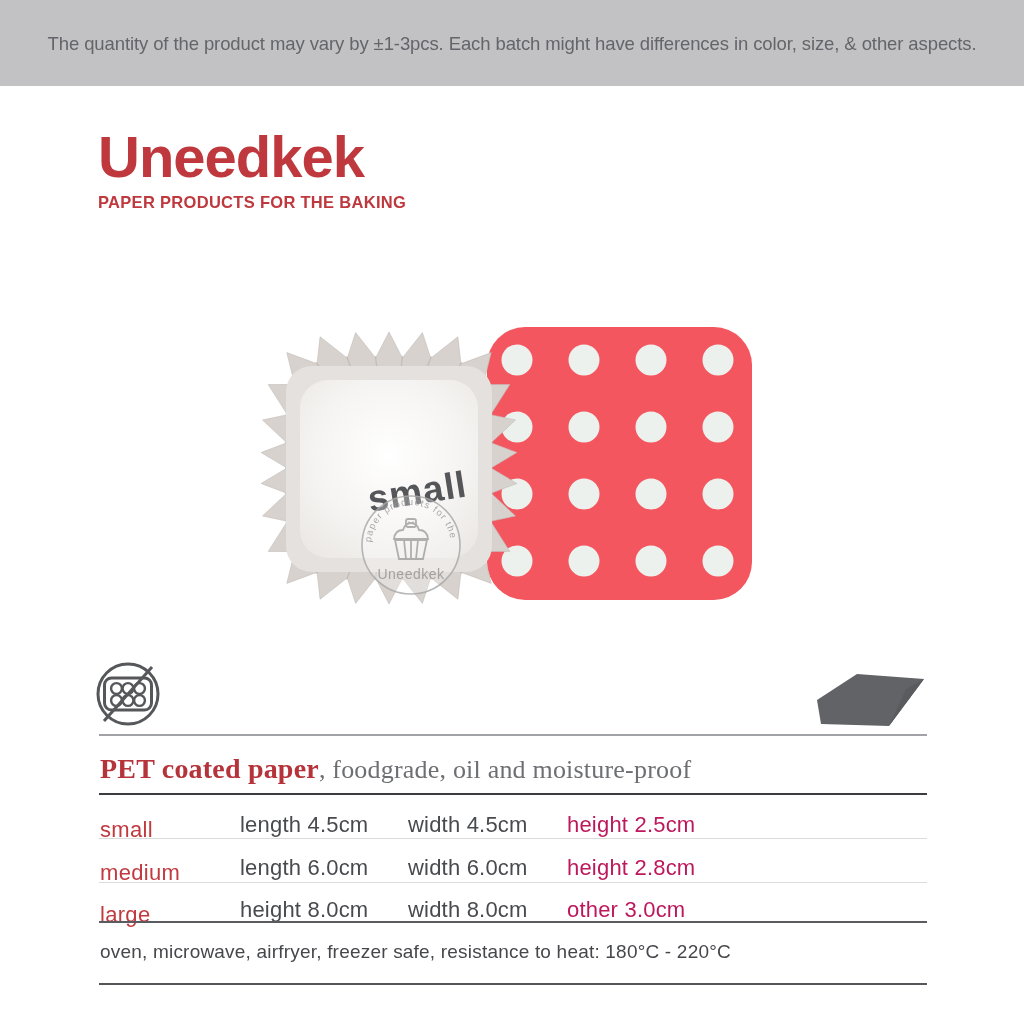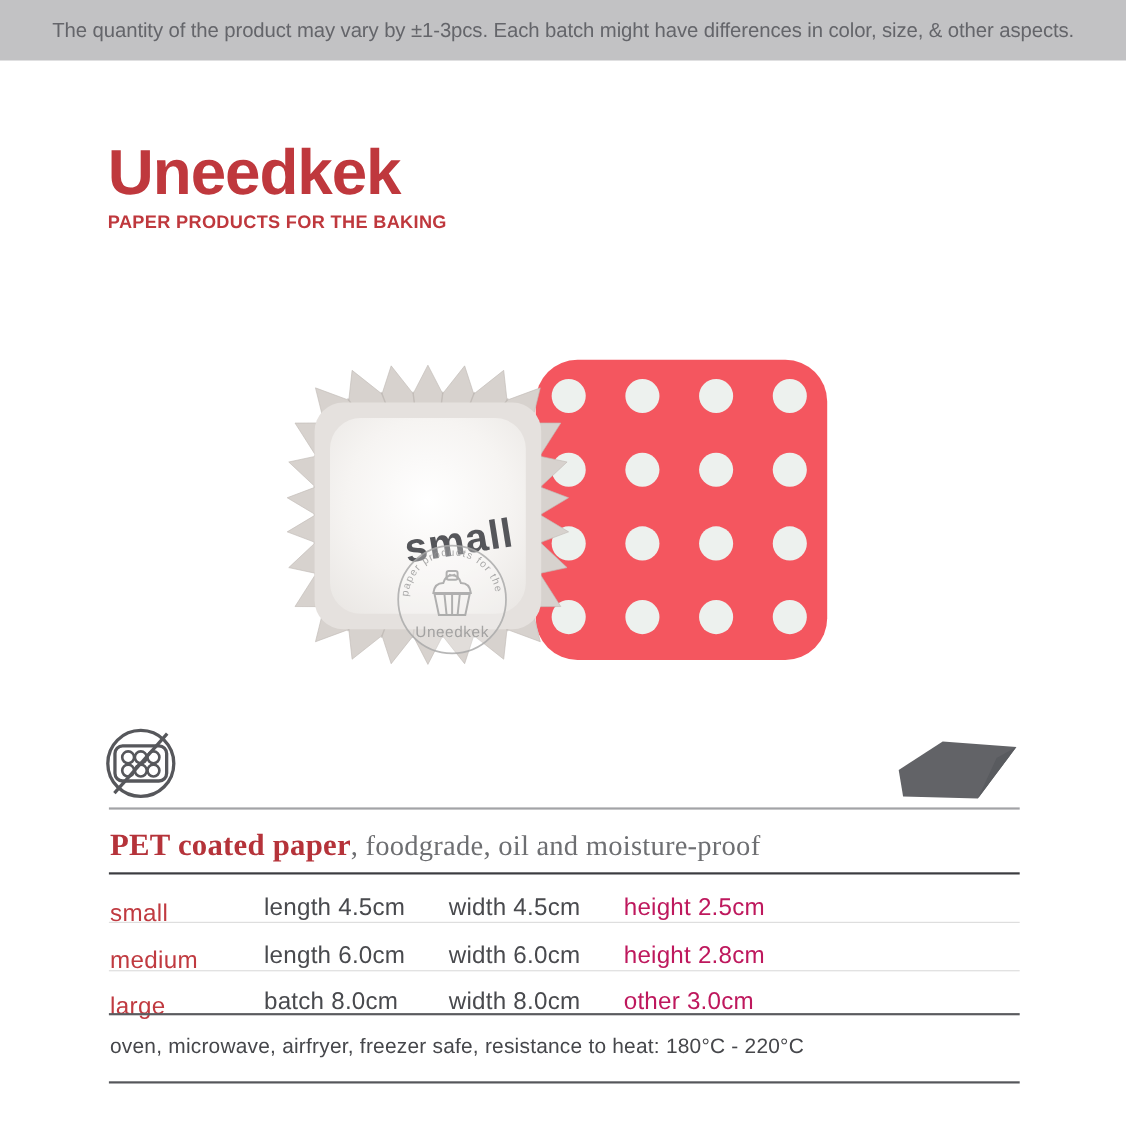--- a/index.html
+++ b/index.html
@@ -1,20 +1,20 @@
 <!DOCTYPE html>
 <html><head>
 <meta charset="utf-8">
 <style>
   html,body{margin:0;padding:0;background:#fff;}
   .canvas{position:relative;width:1024px;height:1024px;background:#ffffff;
           font-family:"Liberation Sans",sans-serif;overflow:hidden;}
 
   
-  .banner{position:absolute;left:0;top:0;width:1024px;height:55px;background:#c2c2c4;
+  .banner{position:absolute;left:0;top:0;width:1024px;height:86px;background:#c2c2c4;
           display:flex;flex-direction:column;justify-content:center;align-items:center;}
   .banner .line{font-size:18.5px;letter-spacing:-0.1px;color:#64656a;line-height:27px;
                 white-space:nowrap;text-align:center;}
 
   
   .brand{position:absolute;left:98px;top:126px;}
   .brand-name{font-size:58px;font-weight:700;letter-spacing:-1px;color:#bf383d;line-height:62px;}
   .brand-tagline{margin-top:5px;font-size:16.5px;font-weight:700;letter-spacing:0.3px;color:#bf383d;}
 
   
@@ -187,21 +187,21 @@
   <div class="trow trow2">
     <span class="size">medium</span>
     <span class="len">length 6.0cm</span>
     <span class="wid">width 6.0cm</span>
     <span class="hei">height 2.8cm</span>
   </div>
   <div class="rule rule-light2"></div>
 
   <div class="trow trow3">
     <span class="size">large</span>
-    <span class="len">batch 8.0cm</span>
+    <span class="len">height 8.0cm</span>
     <span class="wid">width 8.0cm</span>
     <span class="hei">other 3.0cm</span>
   </div>
   <div class="rule rule-c"></div>
 
   <div class="heat">oven, microwave, airfryer, freezer safe, resistance to heat: 180°C - 220°C</div>
   <div class="rule rule-d"></div>
 
 </div>
 

